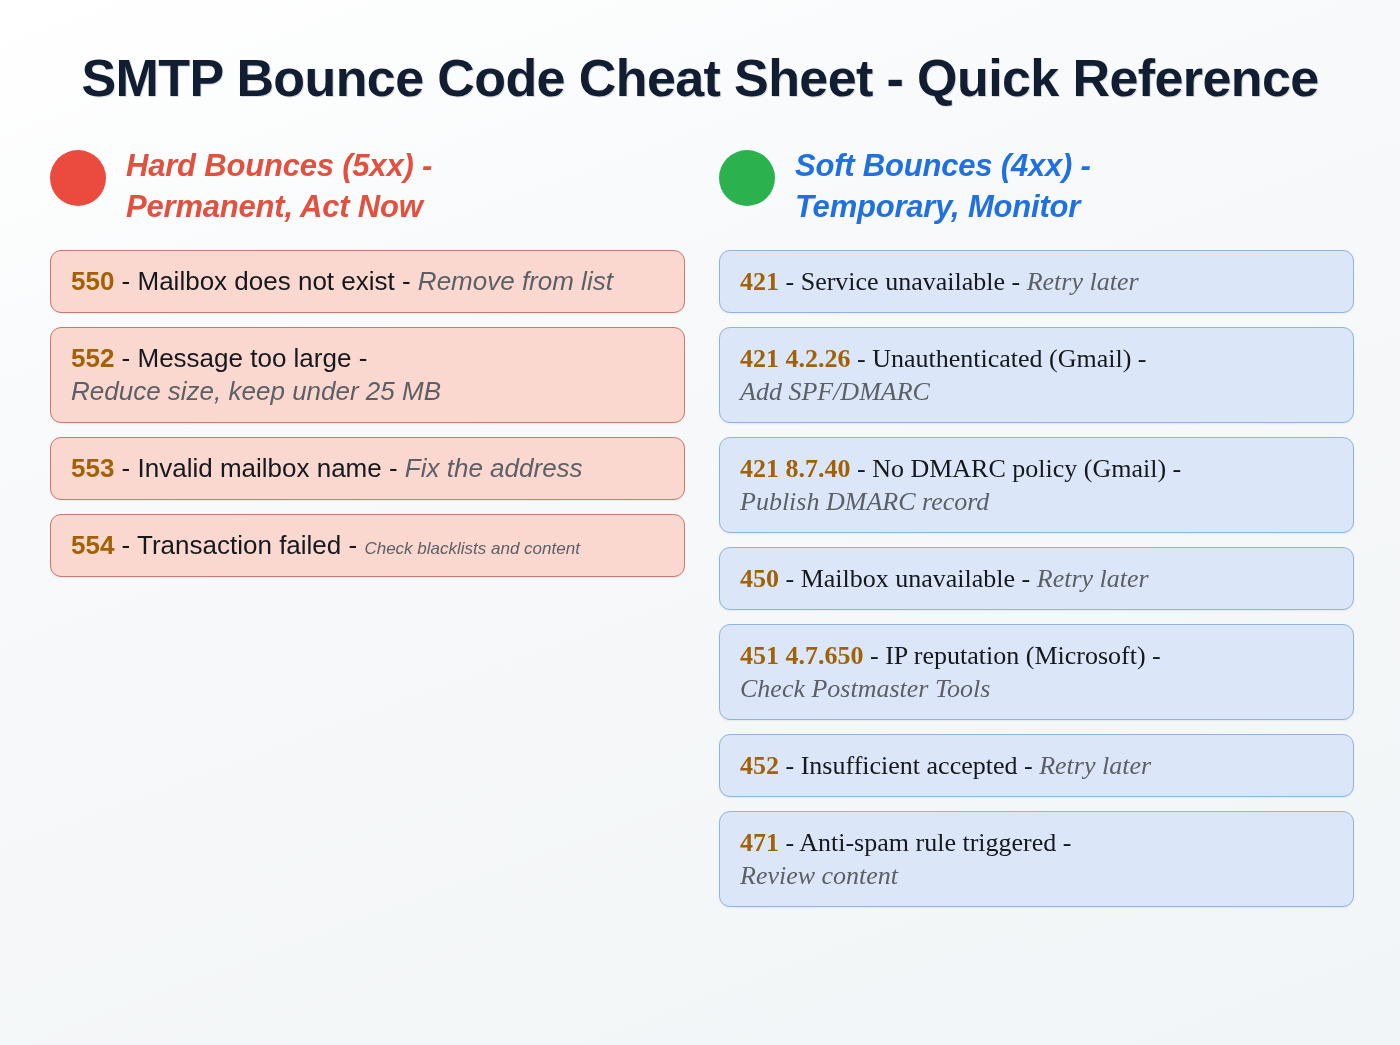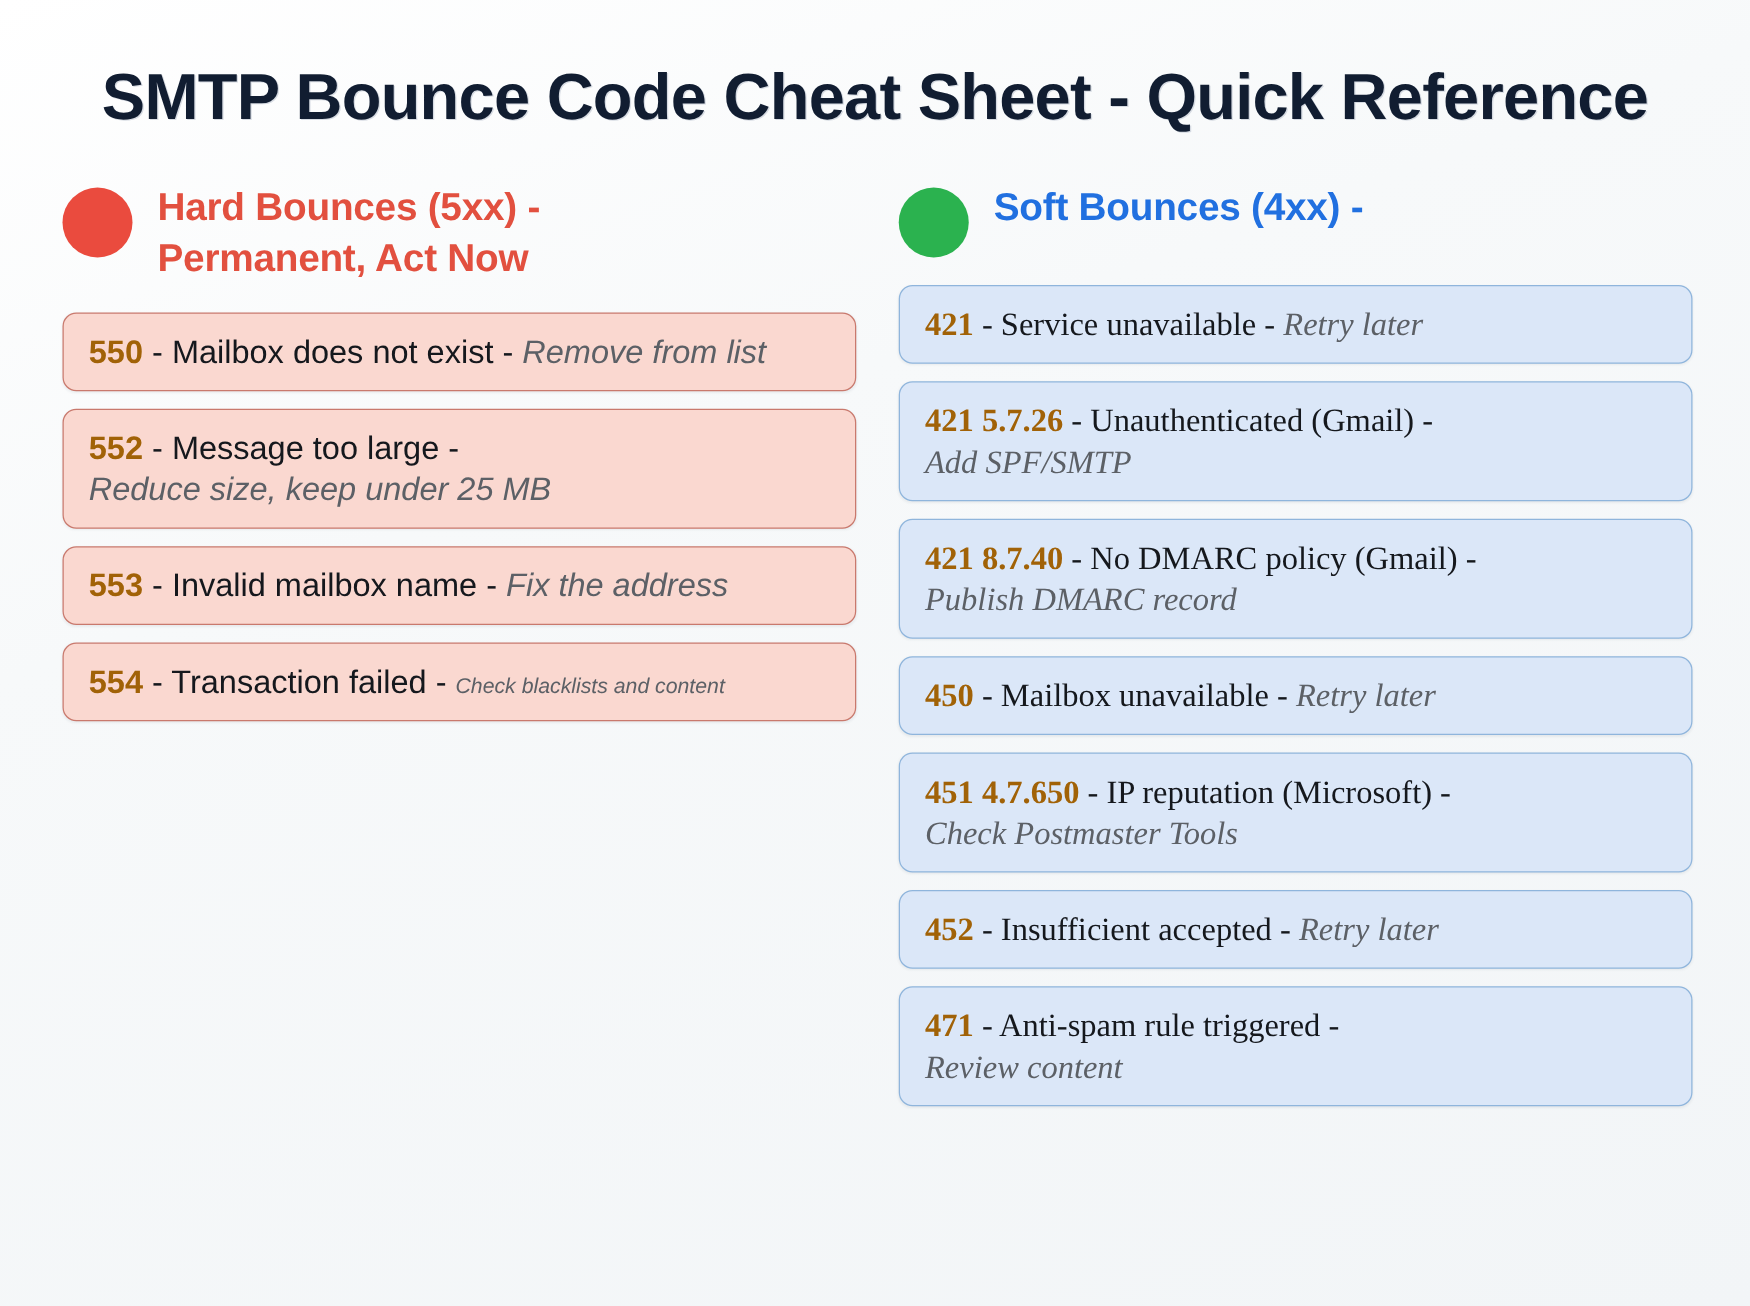--- a/index.html
+++ b/index.html
@@ -44,20 +44,21 @@
     width: 635px;
   }
   .col-hard { left: 50px; }
   .col-soft { left: 719px; }
 
   .section-head {
     display: flex;
     align-items: flex-start;
     gap: 20px;
     margin-bottom: 22px;
+    font-style: italic;
   }
   .dot {
     flex: 0 0 auto;
     width: 56px;
     height: 56px;
     border-radius: 50%;
     margin-top: 4px;
   }
   .dot-red   { background: #ea4b3e; }
   .dot-green { background: #2bb24f; }
@@ -159,28 +160,29 @@
           <div><span class="code">554</span><span class="desc"> - </span><span class="desc">Transaction failed</span><span class="desc"> - </span><span class="advice small">Check blacklists and content</span></div>
         </div>
       </div>
   </div>
 
   <div class="col col-soft">
     <div class="section-head">
       <div class="dot dot-green"></div>
       <div class="head-text head-blue">
         <span>Soft Bounces (4xx) -</span><br>
+        <span>Temporary, Monitor</span>
       </div>
     </div>
     <div class="cards" id="soft-cards">
         <div class="card card-soft">
           <div><span class="code">421</span><span class="desc"> - </span><span class="desc">Service unavailable</span><span class="desc"> - </span><span class="advice">Retry later</span></div>
         </div>
         <div class="card card-soft two-line">
-          <div><span class="code">421 5.7.26</span><span class="desc"> - </span><span class="desc">Unauthenticated (Gmail) -</span><br><span class="advice">Add SPF/SMTP</span></div>
+          <div><span class="code">421 4.2.26</span><span class="desc"> - </span><span class="desc">Unauthenticated (Gmail) -</span><br><span class="advice">Add SPF/DMARC</span></div>
         </div>
         <div class="card card-soft two-line">
           <div><span class="code">421 8.7.40</span><span class="desc"> - </span><span class="desc">No DMARC policy (Gmail) -</span><br><span class="advice">Publish DMARC record</span></div>
         </div>
         <div class="card card-soft">
           <div><span class="code">450</span><span class="desc"> - </span><span class="desc">Mailbox unavailable</span><span class="desc"> - </span><span class="advice">Retry later</span></div>
         </div>
         <div class="card card-soft two-line">
           <div><span class="code">451 4.7.650</span><span class="desc"> - </span><span class="desc">IP reputation (Microsoft) -</span><br><span class="advice">Check Postmaster Tools</span></div>
         </div>

